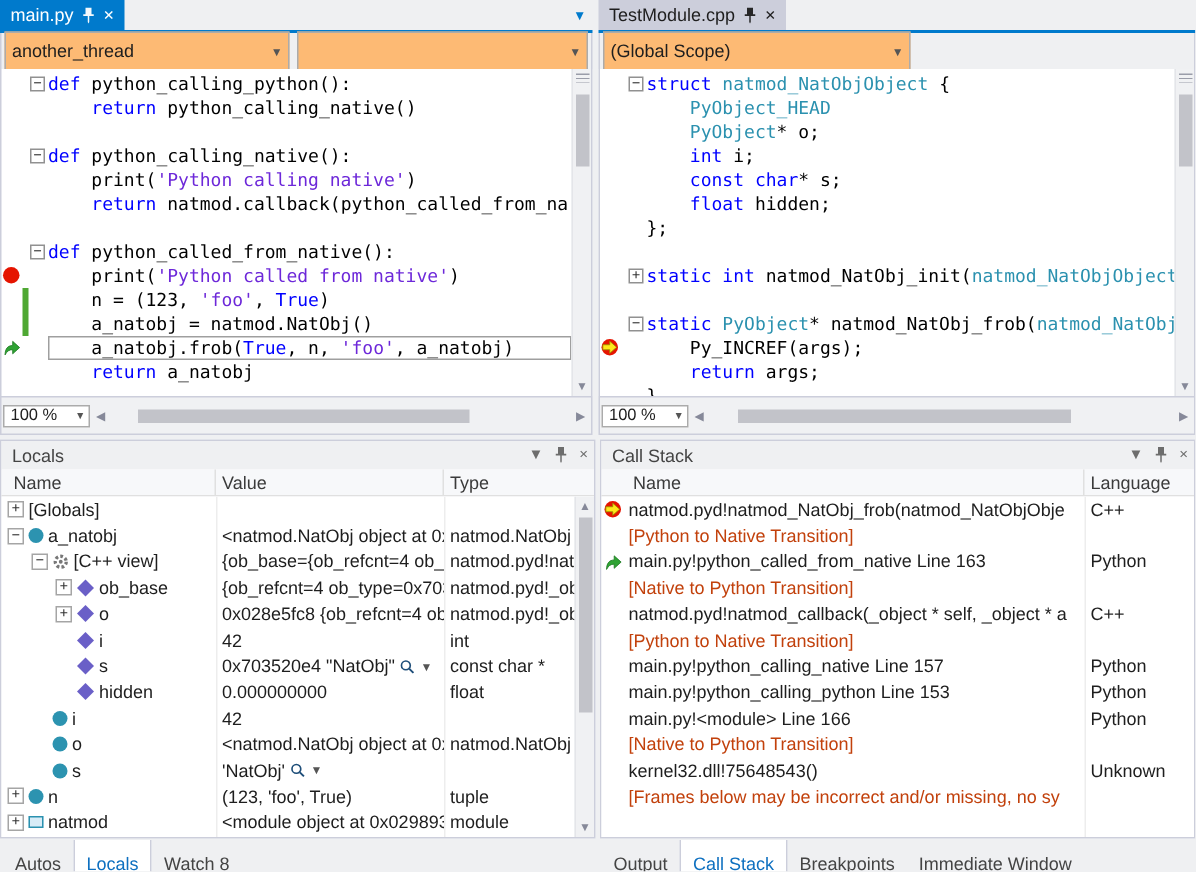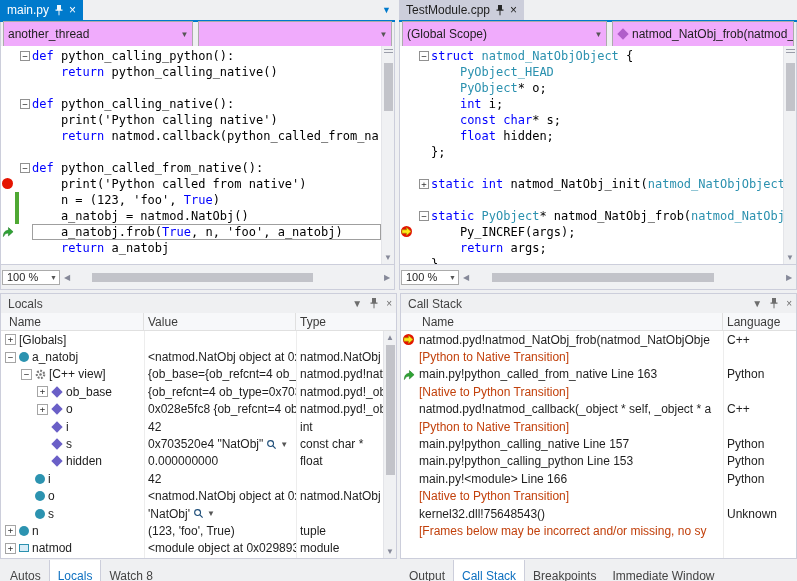--- a/index.html
+++ b/index.html
@@ -13,37 +13,37 @@
   #right-group{left:399px;width:398px}
   .tabstrip{height:22px;display:flex;align-items:stretch;border-bottom:2px solid #007acc;background:#eff0f2}
   .doc-tab{display:flex;align-items:center;gap:5px;padding:0 7px;font-size:12px;white-space:nowrap}
   .doc-tab.active{background:#007acc;color:#fff}
   .doc-tab.inactive{background:#cccedb;color:#1e1e1e}
   .tab-pin{line-height:0;opacity:.95}
   .tab-close{font-size:12px;line-height:1}
   .strip-ovf{margin-left:auto;align-self:center;color:#007acc;font-size:9px;padding:0 4px}
 
   .navbar{height:24px;background:#eff0f2;border-left:1px solid #cccedb;border-right:1px solid #cccedb;display:flex;align-items:center;gap:5px;padding:0 2px}
-  .combo{height:26px;background:#f0abfc;border:1px solid #ababab;display:flex;align-items:center;padding-left:4px;overflow:hidden;white-space:nowrap}
+  .combo{height:26px;background:#fdba74;border:1px solid #ababab;display:flex;align-items:center;padding-left:4px;overflow:hidden;white-space:nowrap}
   .combo .arrow{margin-left:auto;width:15px;text-align:center;color:#555;font-size:8px;flex:none}
   #left-group .combo.c1{width:190px}
   #right-group .combo.c1{width:205px}
   .combo.c2{flex:1}
   .method-ic{width:8px;height:8px;background:#b05ec9;transform:rotate(45deg);flex:none;margin:0 5px 0 2px}
 
   .codearea{flex:1;background:#fff;border-left:1px solid #cccedb;border-right:1px solid #cccedb;position:relative;overflow:hidden}
   .code{position:absolute;top:2px;left:0;right:13px;bottom:0;font-family:"DejaVu Sans Mono",monospace;font-size:12px;line-height:16px;overflow:hidden}
   .cl{display:flex;height:16px}
   .cl-glyph{width:14px;flex:none;position:relative}
   .cl-change{width:4px;flex:none}
   .cl-change.on{background:#4fa833}
   .cl-out{width:13px;flex:none;position:relative}
   .cl-text{flex:1;color:#000;white-space:pre;overflow:hidden}
   .cl-text.boxed{outline:1px solid #9f9f9f;outline-offset:-1px}
-  .tok-p{color:#000}.tok-k{color:#0000ff}.tok-s{color:#000000}.tok-t{color:#2b91af}
+  .tok-p{color:#000}.tok-k{color:#0000ff}.tok-s{color:#6d28d9}.tok-t{color:#2b91af}
   .expander{position:absolute;top:3px;left:1px;width:10px;height:10px;border:1px solid #919191;background:#fff;color:#333;
     font-size:9px;line-height:8px;text-align:center;font-family:"DejaVu Sans Mono",monospace}
   .bp-dot{display:inline-block;width:11px;height:11px;border-radius:50%;background:#e51400}
   .cl-glyph .bp-dot{position:absolute;left:1px;top:2px}
   .cl-glyph .yarr,.cl-glyph .garr{position:absolute;left:1px;top:2px;line-height:0}
 
   .vscroll{position:absolute;top:0;right:0;bottom:0;width:13px;background:#f0f1f3;border-left:1px solid #e4e5e9;display:flex;flex-direction:column;align-items:center}
   .grip{width:9px;height:6px;margin-top:3px;background:repeating-linear-gradient(to bottom,#9a9da9 0 1px,transparent 1px 3px)}
   .vthumb{width:9px;height:48px;background:#c2c3c9;margin-top:8px}
   .varr{margin-top:auto;margin-bottom:2px;font-size:8px;color:#868999}
@@ -247,25 +247,20 @@
               <path d="M3 0h4v4.5H3z M1.5 4.5h7v1.2h-7z M4.5 5.7h1v4l-.5 1-.5-1z" fill="currentColor"></path>
             </svg></span>
         <span class="tab-close">×</span>
       </div>
     </div>
     <div class="navbar">
       <div class="combo c1">
         <span class="combo-text">(Global Scope)</span>
         <span class="arrow">▼</span>
       </div>
-      <div class="combo c2">
-        <span class="method-ic"></span>
-        <span class="combo-text">natmod_NatObj_frob(natmod_</span>
-
-      </div>
     </div>
     <div class="codearea">
       <div class="code" id="code-right">
           <div class="cl">
             <span class="cl-glyph"></span>
             <span class="cl-change"></span>
             <span class="cl-out">
               <span class="expander">−</span>
             </span>
             <span class="cl-text"><span class="tok-k">struct </span><span class="tok-t">natmod_NatObjObject</span><span class="tok-p"> {</span></span>

